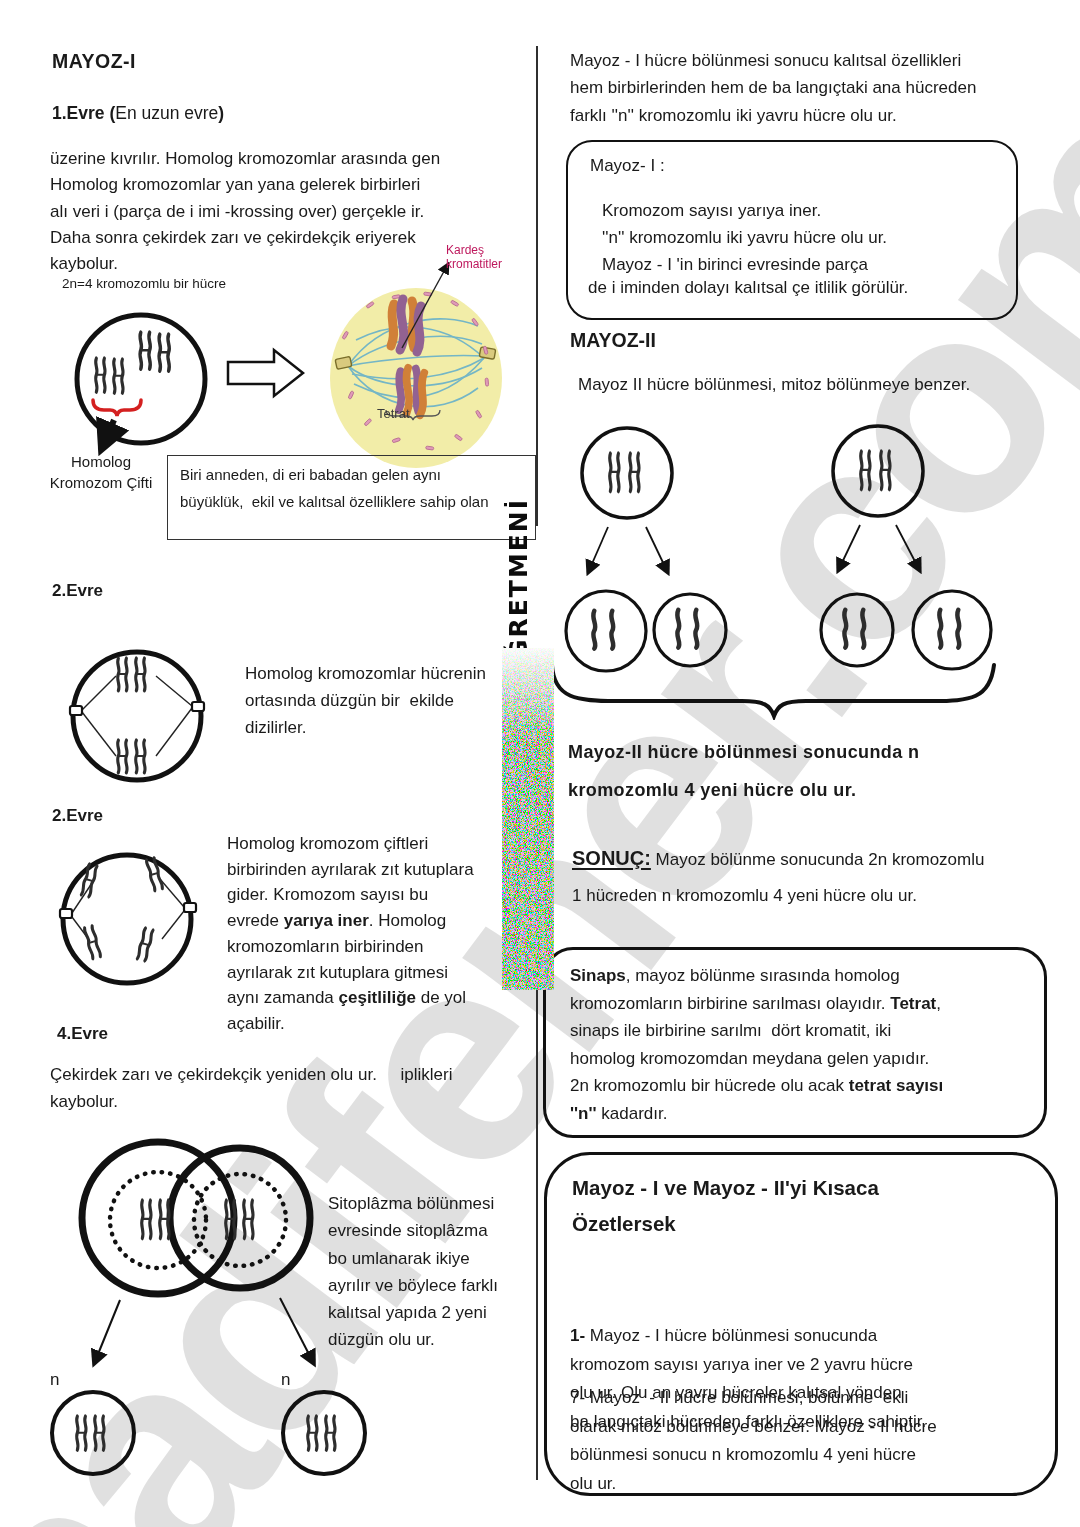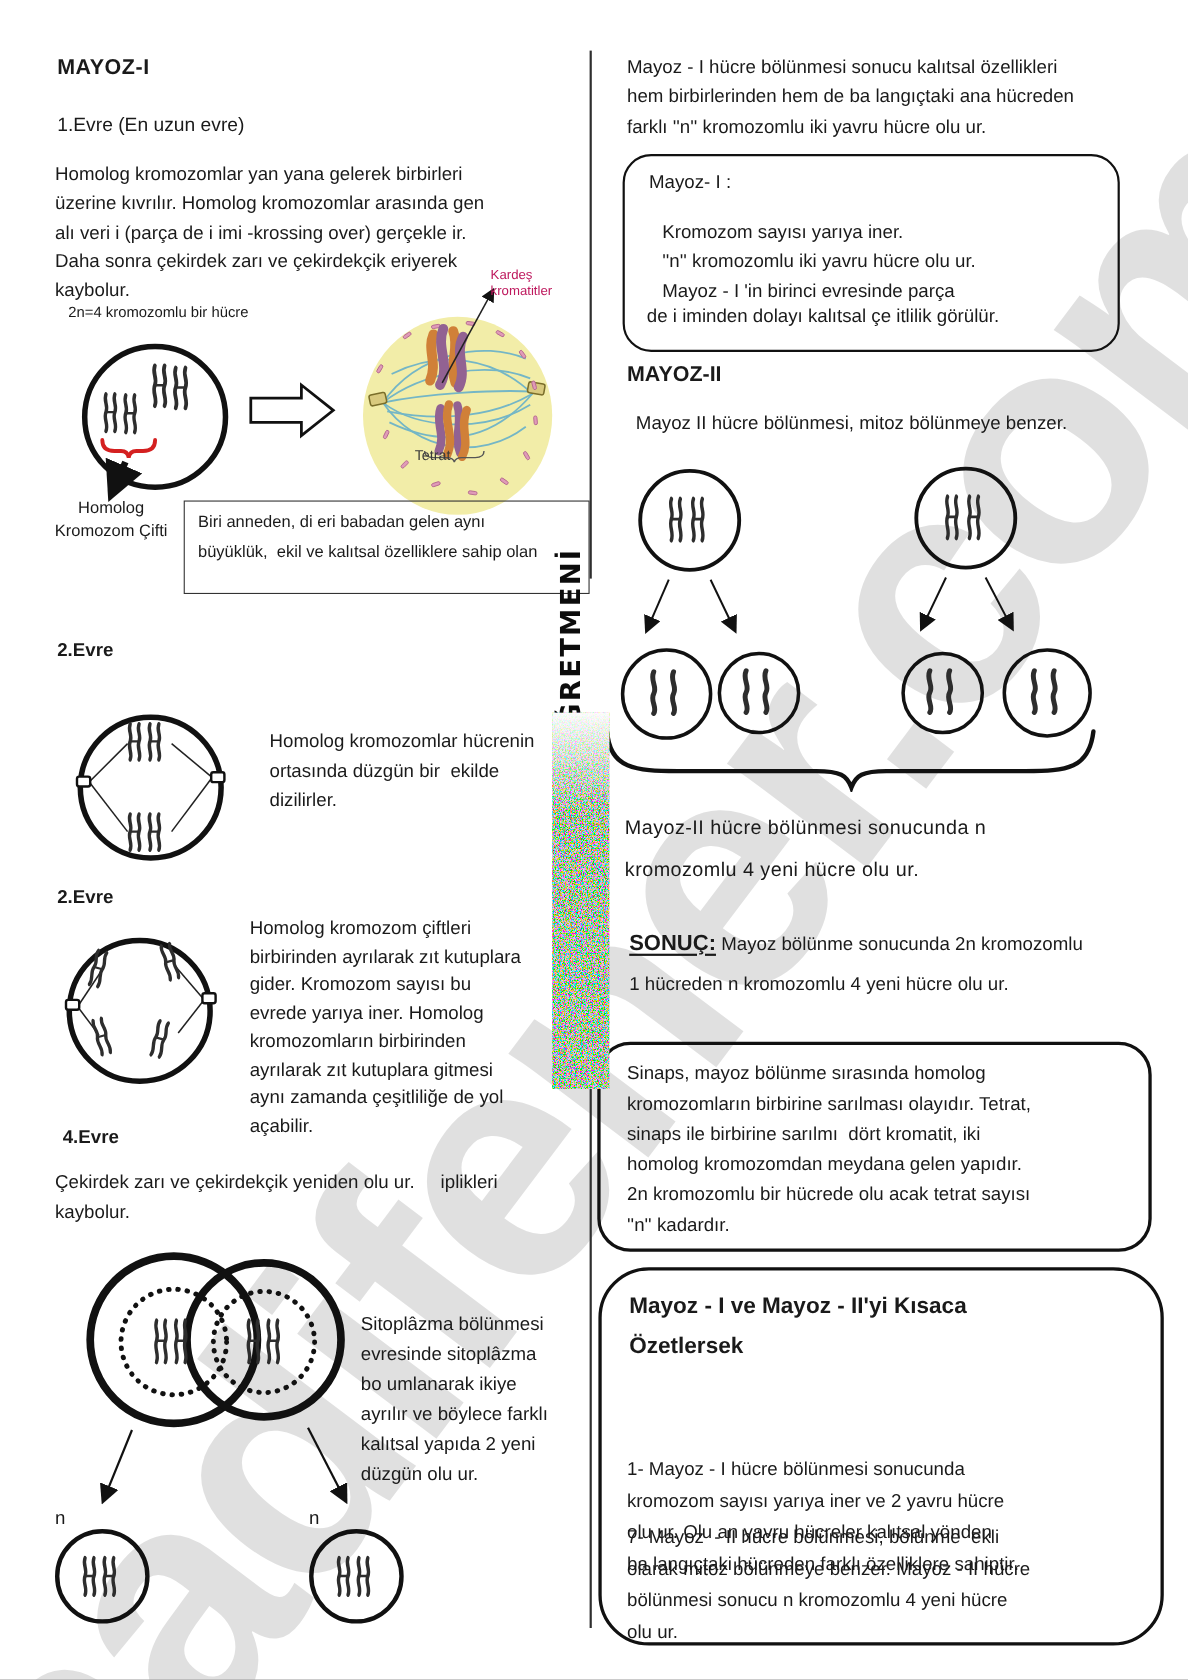--- a/index.html
+++ b/index.html
@@ -1,20 +1,20 @@
 <!DOCTYPE html>
 <html><head>
 <meta charset="utf-8">
 <style>
   html,body{margin:0;padding:0;background:#888;}
   #page{position:relative;width:1080px;height:1527px;background:#ffffff;overflow:hidden;
         font-family:"Liberation Sans","DejaVu Sans",sans-serif;color:#1a1a1a;}
   .abs{position:absolute;}
   .ln{white-space:pre;}
-  .b{font-weight:normal;}
+  .b{font-weight:bold;}
   .u{text-decoration:underline;text-decoration-thickness:2px;text-underline-offset:3px;}
   .big{font-size:20px;font-weight:bold;}
   .h{font-weight:bold;}
   
   #wm{left:-140px;top:1560px;transform:rotate(-53deg);transform-origin:0 0;
       font-size:300px;font-weight:bold;color:rgba(0,0,0,0.12);white-space:nowrap;
       letter-spacing:-10px;z-index:0;}
   .content{z-index:2;}
   
   .divider{width:2px;background:#2f2f2f;z-index:1;}
@@ -105,22 +105,22 @@
   <svg id="noise" class="abs" width="52" height="342">
     <rect width="52" height="342" fill="#555" filter="url(#noiseF)"></rect>
   </svg>
   <div id="noisefade" class="abs"></div>
 
   <div id="title-left" class="abs h content">MAYOZ-I</div>
   <div id="evre1" class="abs content">
       <div class="ln"><span class="b">1.Evre (</span><span>En uzun evre</span><span class="b">)</span></div>
     </div>
   <div id="para1" class="abs t17 content">
+      <div class="ln"><span>üzerine kıvrılır. Homolog kromozomlar arasında gen</span></div>
       <div class="ln"><span>Homolog kromozomlar yan yana gelerek birbirleri</span></div>
-      <div class="ln"><span>üzerine kıvrılır. Homolog kromozomlar arasında gen</span></div>
       <div class="ln"><span>alı veri i (parça de i imi -krossing over) gerçekle ir.</span></div>
       <div class="ln"><span>Daha sonra çekirdek zarı ve çekirdekçik eriyerek</span></div>
       <div class="ln"><span>kaybolur.</span></div>
     </div>
   <div id="caption1" class="abs content">2n=4 kromozomlu bir hücre</div>
 
   <svg class="abs content" style="left:40px;top:240px;" width="500" height="310">
     <circle cx="101" cy="139" r="64" fill="none" stroke="#111" stroke-width="5"></circle>
     <use href="#dup" transform="translate(52,116) scale(0.62,0.85)"></use>
     <use href="#dup" transform="translate(70,117) scale(0.62,0.85)"></use>

